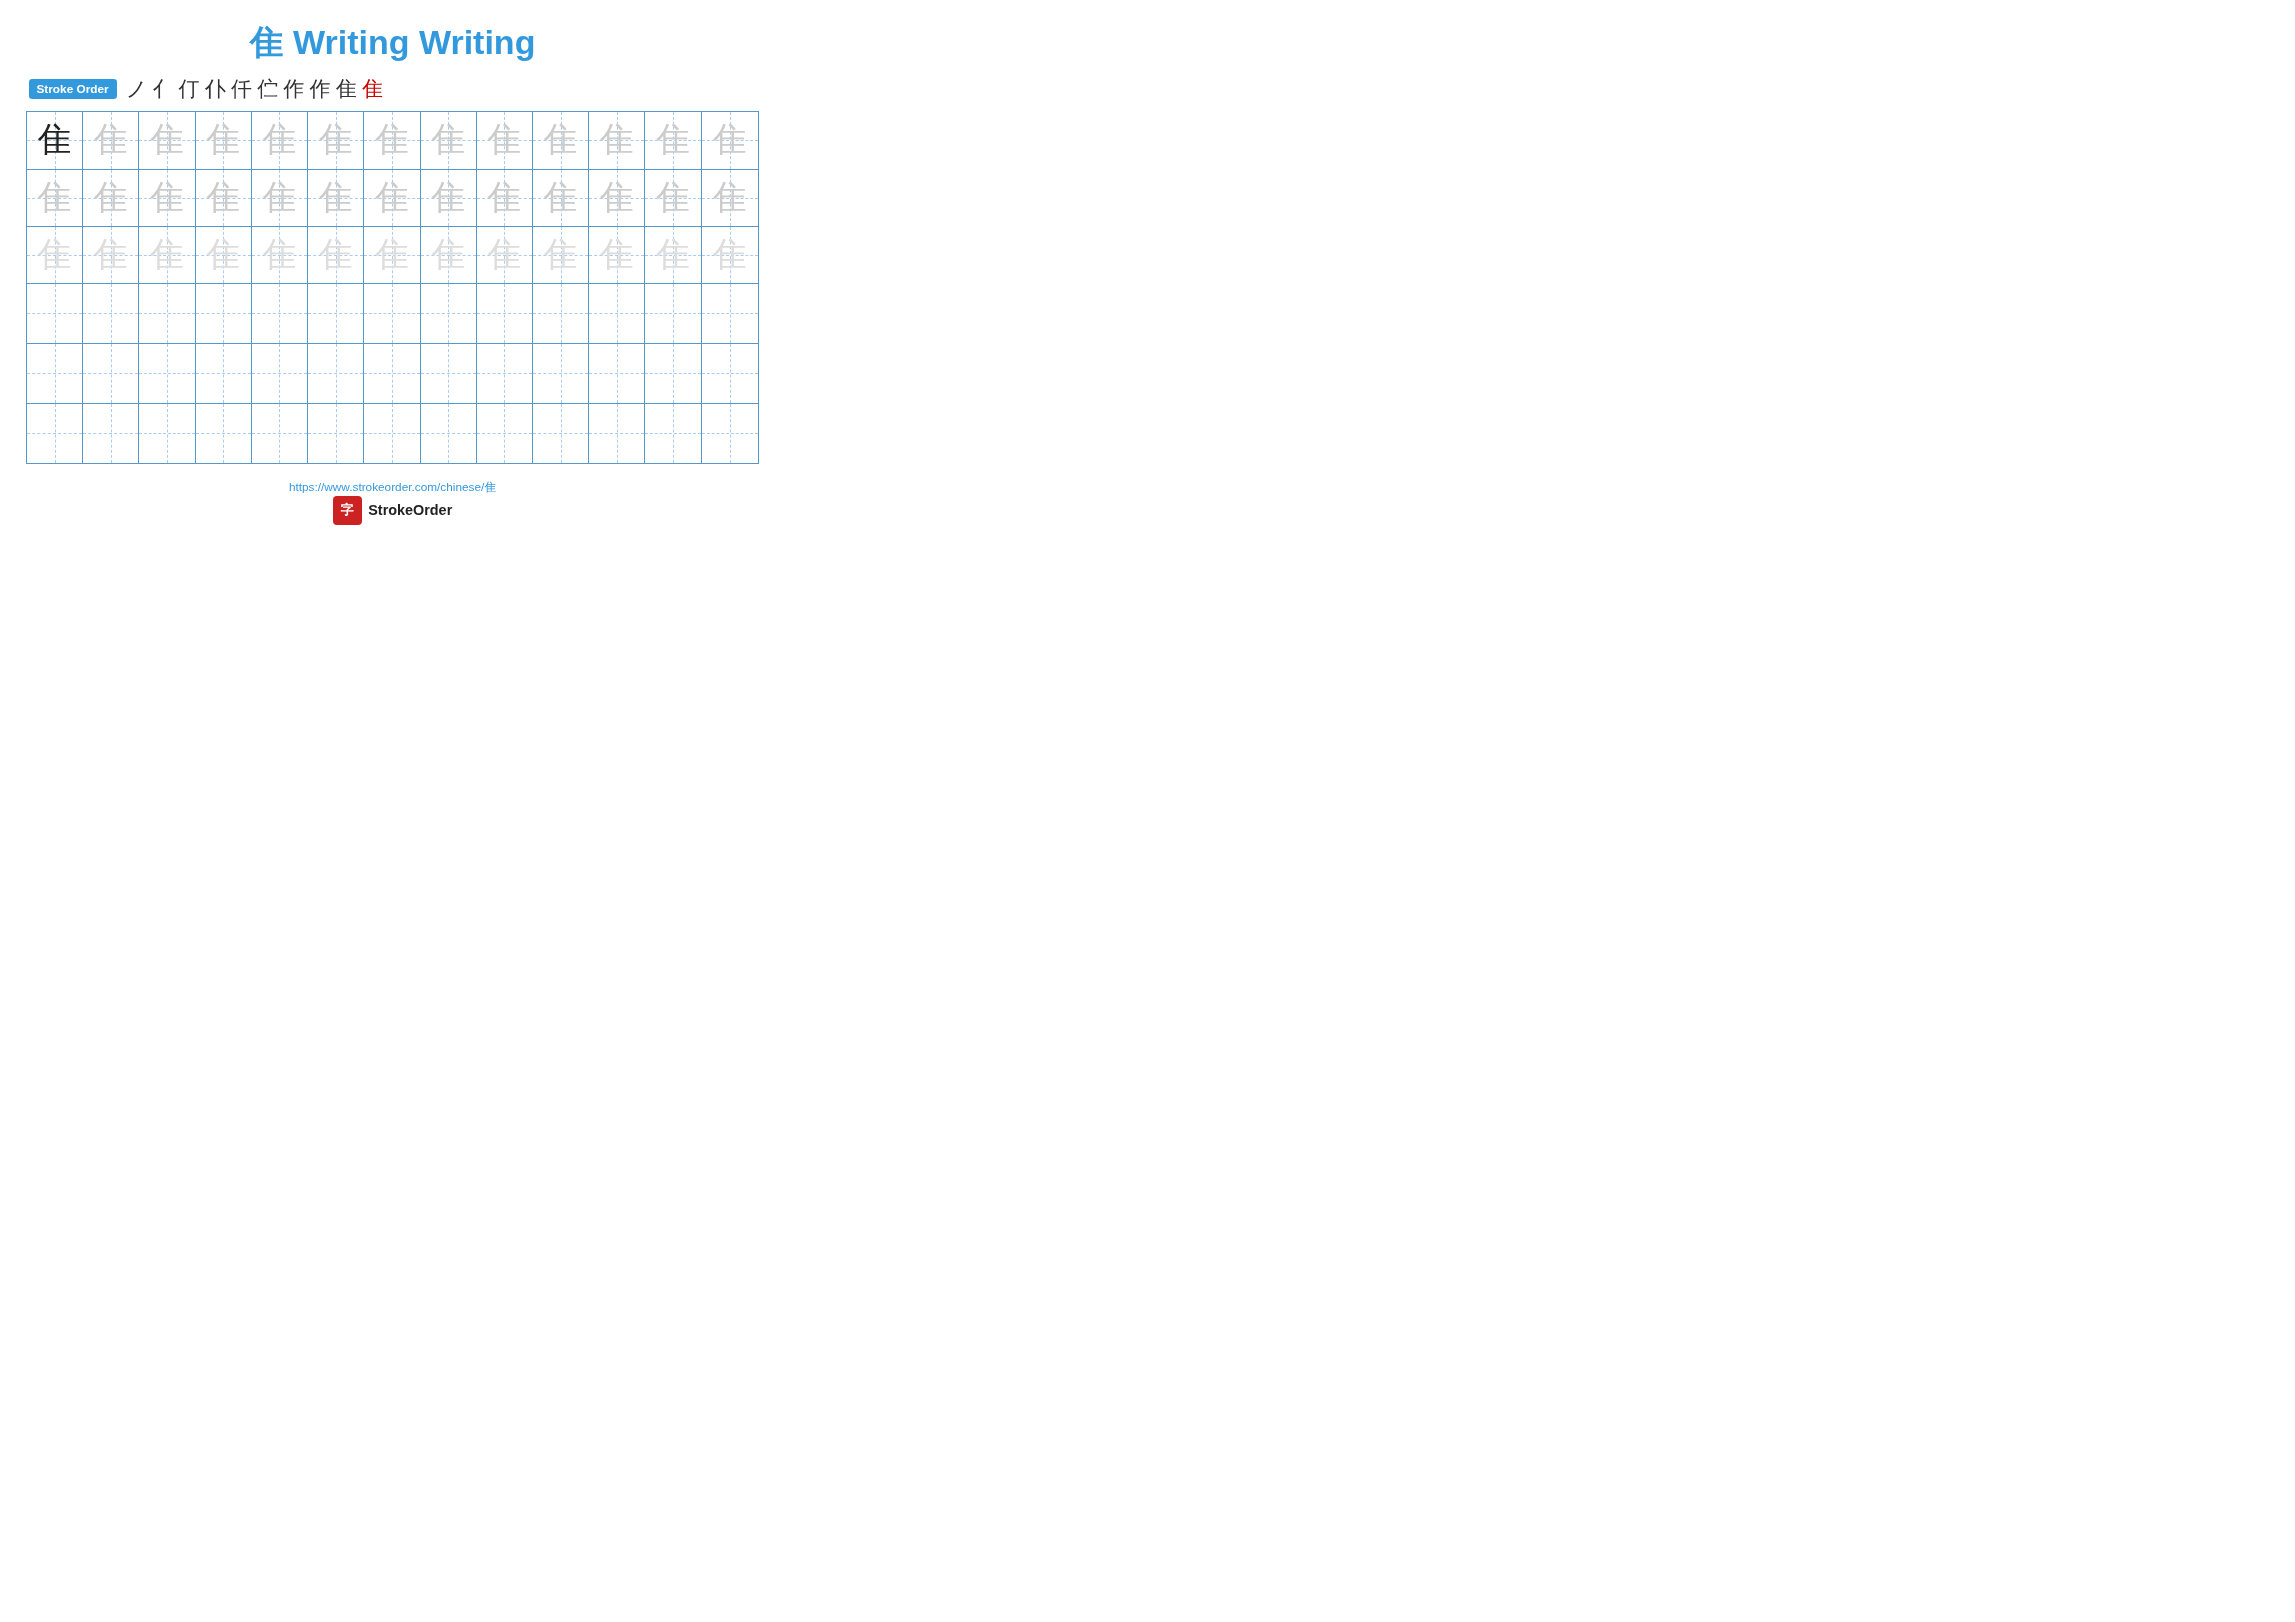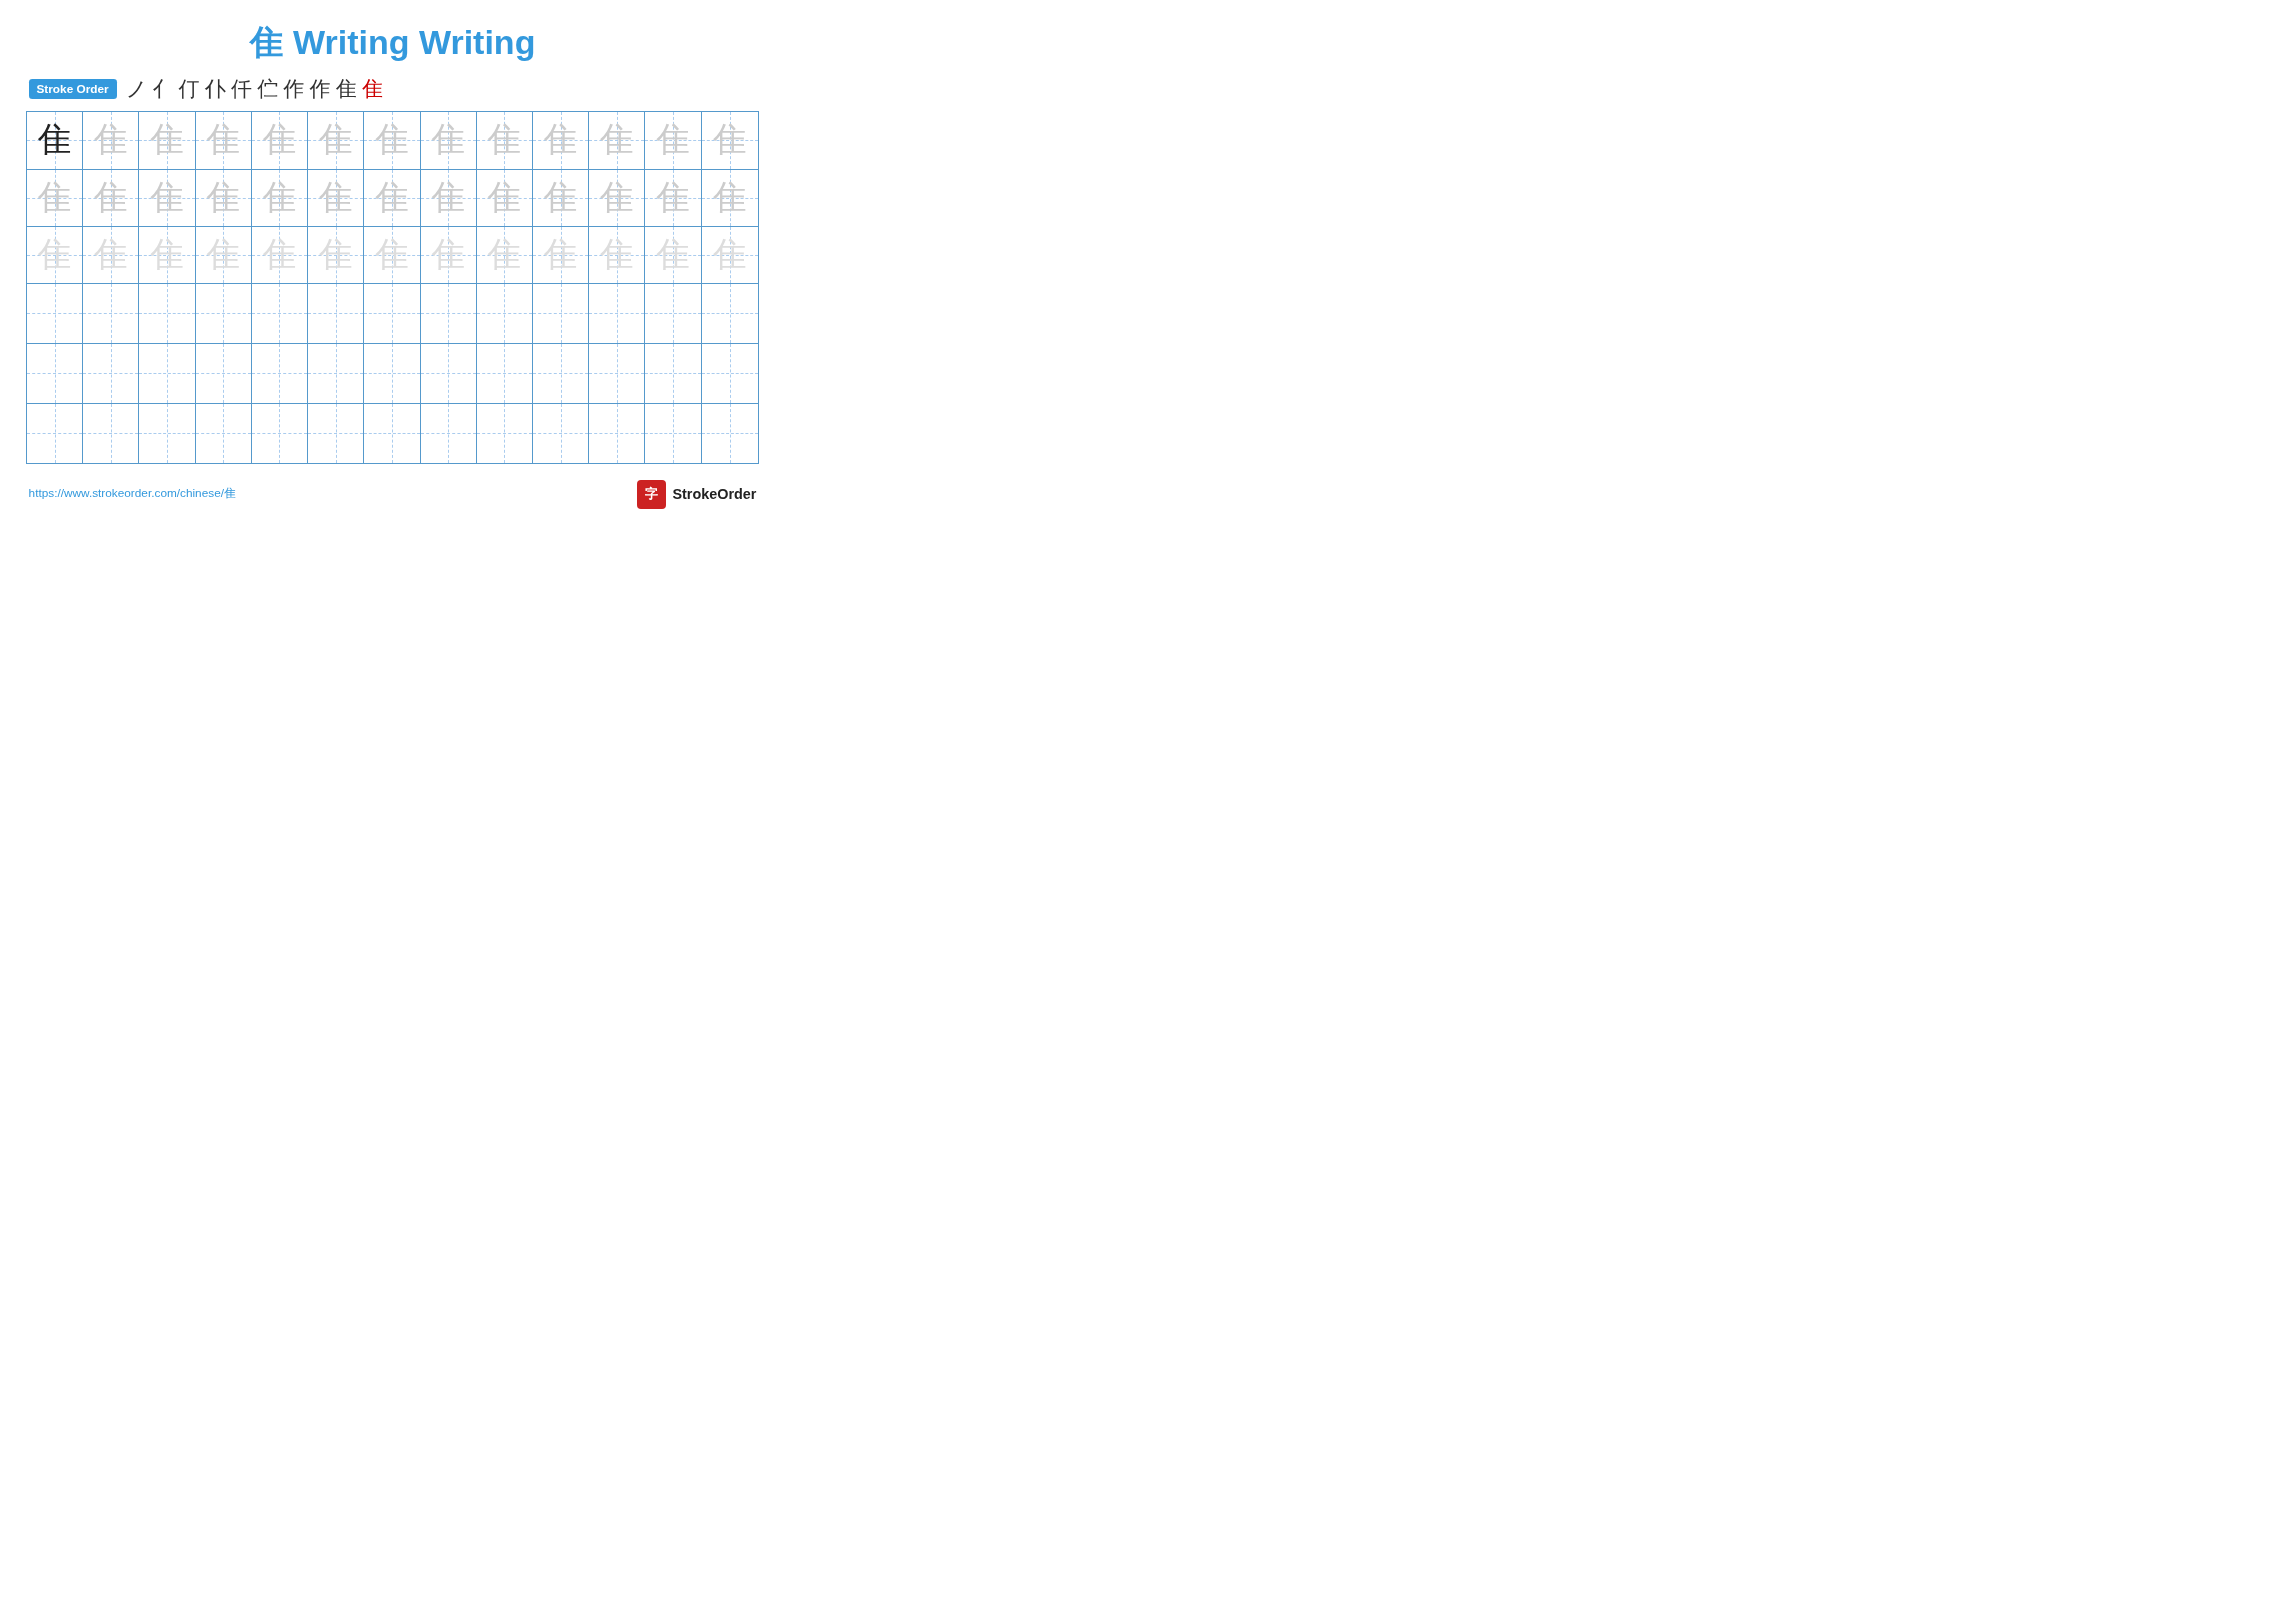--- a/index.html
+++ b/index.html
@@ -134,20 +134,21 @@
       min-height: 59px;
     }
 
     
     .footer {
       display: flex;
       justify-content: space-between;
       align-items: center;
       margin-top: 15.7px;
       padding: 0 2.6px;
+      flex-direction: column;
     }
 
     .footer-url {
       color: #3399dd;
       font-size: 11.8px;
       text-decoration: none;
     }
 
     .footer-brand {
       display: flex;

